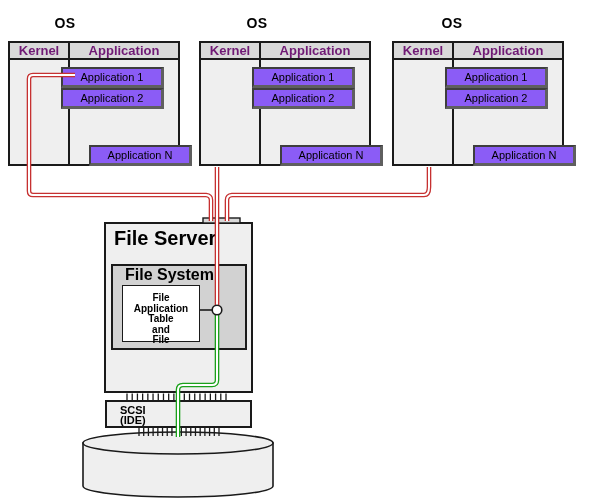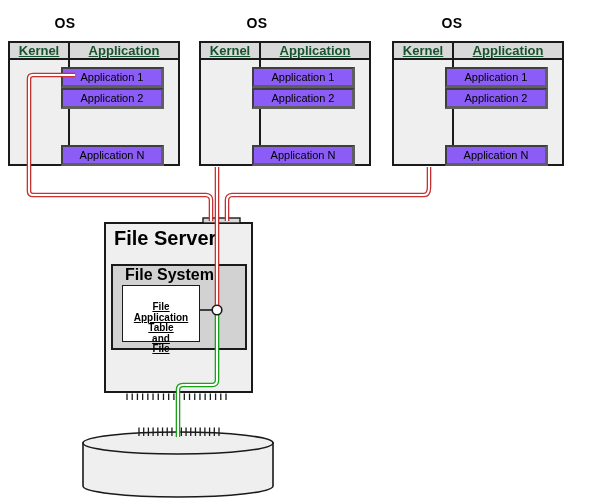--- a/index.html
+++ b/index.html
@@ -10,47 +10,47 @@
   .os-title{
     position:absolute;top:15px;transform:translateX(-50%);
     font-size:14px;font-weight:bold;color:#000;letter-spacing:.5px;
   }
   .os-box{
     position:absolute;top:41px;width:172px;height:125px;box-sizing:border-box;
     background:#efefef;border:2px solid #1a1a1a;
   }
   .os-header{display:flex;height:17px;box-sizing:border-box;border-bottom:2px solid #1a1a1a;background:#d9d9d9;}
   .os-header .cell{
-    font-size:13px;font-weight:bold;text-decoration:underline;color:#14532d;
+    font-size:13px;font-weight:bold;color:#701a75;
     display:flex;align-items:center;justify-content:center;box-sizing:border-box;height:15px;
   }
   .cell.kernel{width:60px;border-right:2px solid #1a1a1a;}
   .cell.application{flex:1;}
   .kernel-col{position:absolute;left:0;top:15px;bottom:0;width:60px;box-sizing:border-box;border-right:2px solid #1a1a1a;}
   .app-btn{
     position:absolute;left:51px;width:98px;height:16px;box-sizing:content-box;
     background:#8b5cf6;border:2px solid #3e3e3e;border-right:3px solid #5f5f5f;border-bottom:3px solid #5f5f5f;
     display:flex;align-items:center;justify-content:center;
     font-size:11px;font-weight:normal;color:#000;white-space:nowrap;
   }
-  .app-btn.a1{top:24px;} .app-btn.a2{top:45px;} .app-btn.aN{top:102px;}
+  .app-btn.a1{top:24px;} .app-btn.a2{top:45px;} .app-btn.aN{top:102px;margin-left:28px;}
   .fs-box{
     position:absolute;left:104px;top:222px;width:149px;height:171px;box-sizing:border-box;
     background:#efefef;border:2px solid #1a1a1a;
   }
   .fs-title{position:absolute;left:114px;top:227px;font-size:20px;font-weight:bold;color:#000;}
   .filesys-box{
     position:absolute;left:111px;top:264px;width:136px;height:86px;box-sizing:border-box;
     background:#d2d2d2;border:2px solid #1a1a1a;
   }
   .filesys-title{position:absolute;left:125px;top:266px;font-size:16px;font-weight:bold;color:#000;}
   .fat-box{
     position:absolute;left:122px;top:285px;width:78px;height:57px;box-sizing:border-box;
     background:#ffffff;border:1.5px solid #1a1a1a;
-    text-align:center;font-size:10px;font-weight:bold;line-height:10.5px;color:#000;padding-top:16px;text-decoration:underline;
+    text-align:center;font-size:10px;font-weight:bold;line-height:10.5px;color:#000;padding-top:7px;
   }
   .fat-box span{display:block;}
   .scsi-box{
     position:absolute;left:105px;top:400px;width:147px;height:28px;box-sizing:border-box;
     background:#efefef;border:2px solid #1a1a1a;
     font-size:11px;font-weight:bold;line-height:10px;color:#000;padding:3px 0 0 13px;
   }
   .scsi-box span{display:block;}
   #overlay{position:absolute;left:0;top:0;width:600px;height:500px;pointer-events:none;}
 </style>
@@ -103,20 +103,24 @@
   <div class="filesys-title">File System</div>
 
   <div class="fat-box">
     <span>File</span>
     <span>Application</span>
     <span>Table</span>
     <span>and</span>
     <span>File</span>
   </div>
 
+  <div class="scsi-box">
+    <span>SCSI</span>
+    <span>(IDE)</span>
+  </div>
 
   <svg id="overlay" viewBox="0 0 600 500">
 
     <g>
       <path d="M83,443 L83,486 A95 11 0 0 0 273,486 L273,443 Z" fill="#efefef" stroke="#1a1a1a" stroke-width="1.6"></path>
       <ellipse cx="178" cy="443" rx="95" ry="11" fill="#efefef" stroke="#1a1a1a" stroke-width="1.6"></ellipse>
     </g>
 
     <g id="comb-upper">
         <line x1="127" x2="127" y1="393.5" y2="400" stroke="#1a1a1a" stroke-width="1.3"></line>

